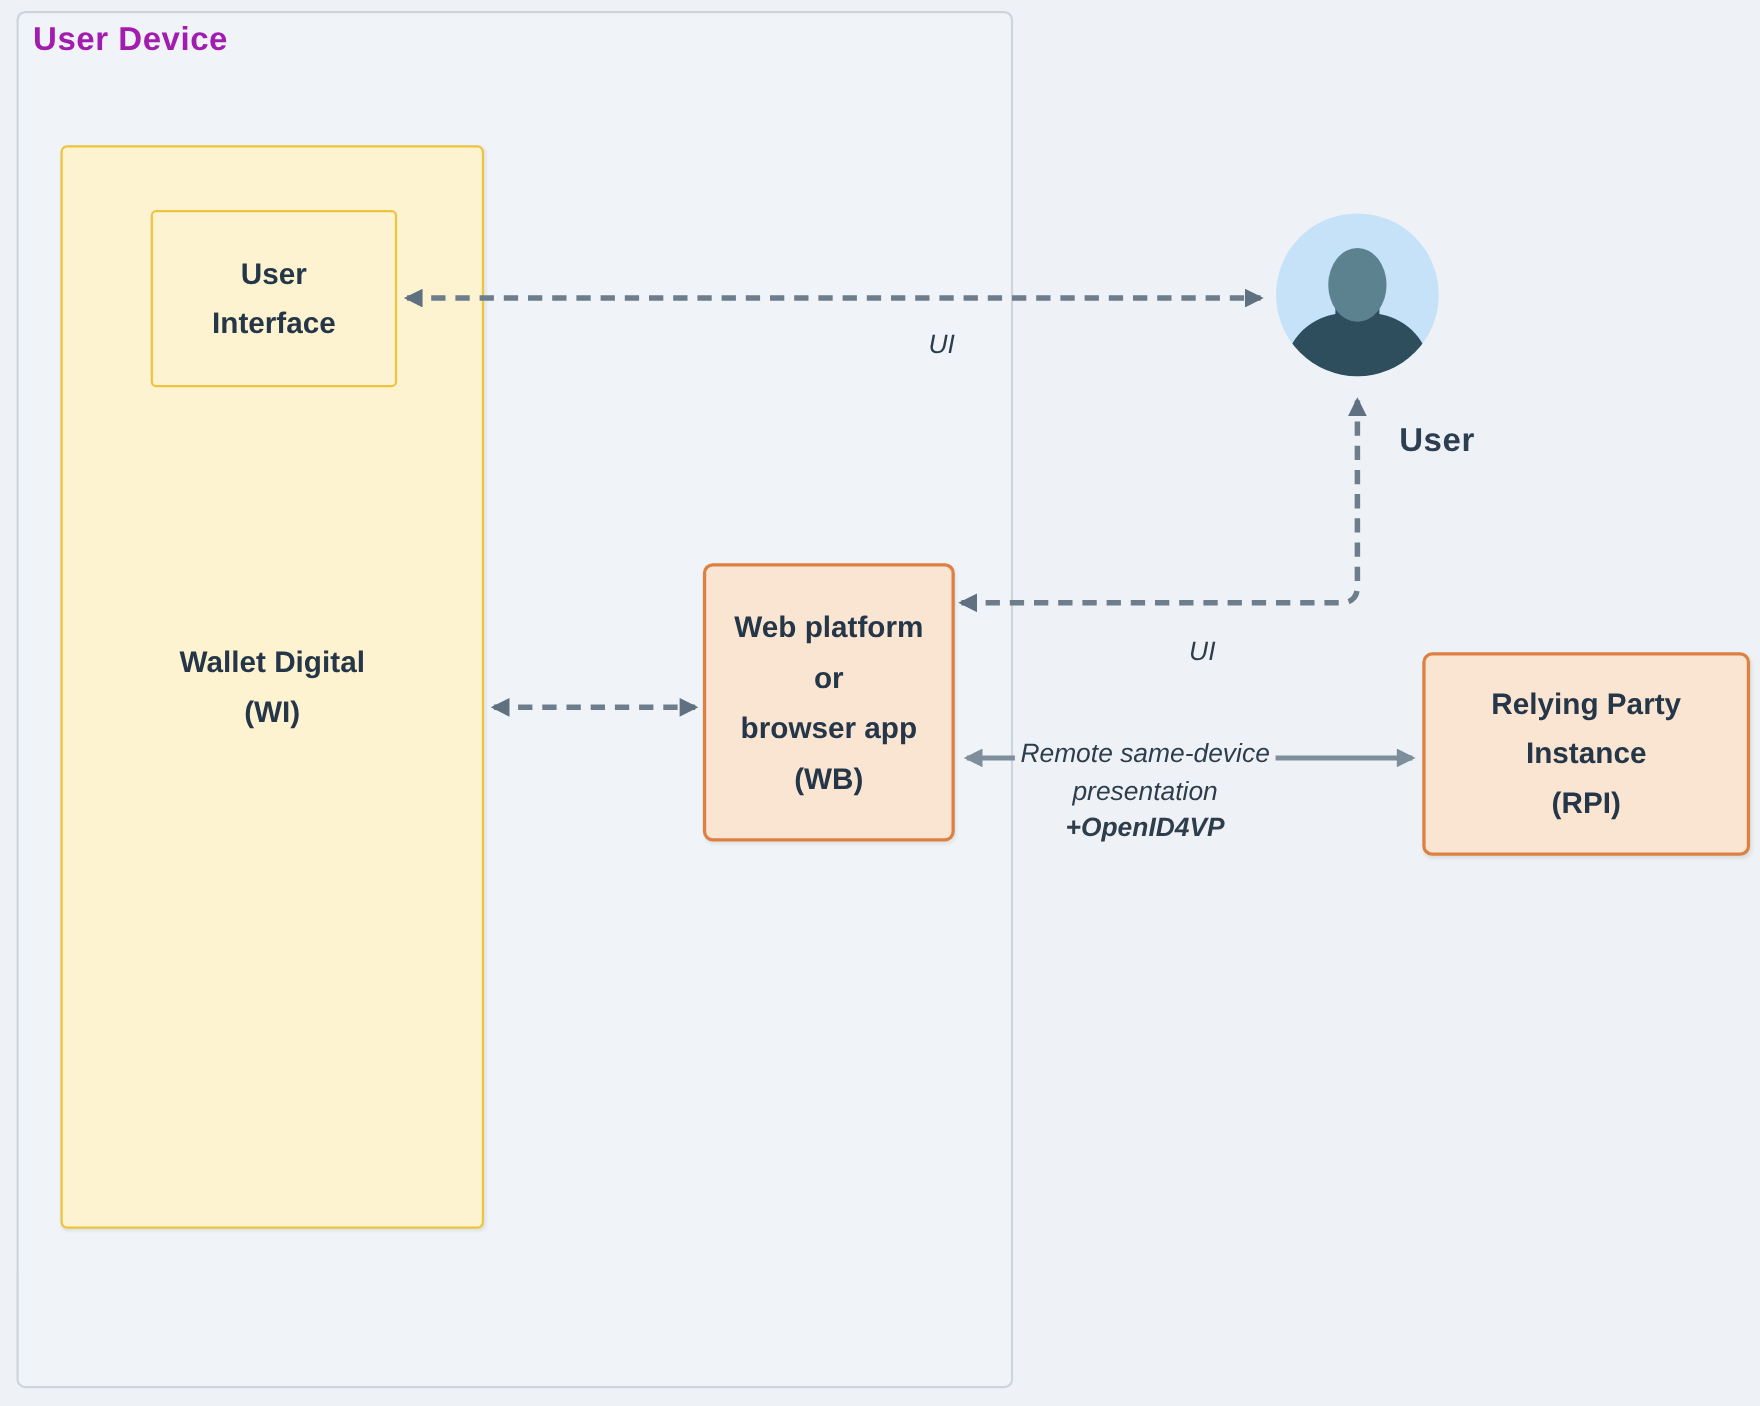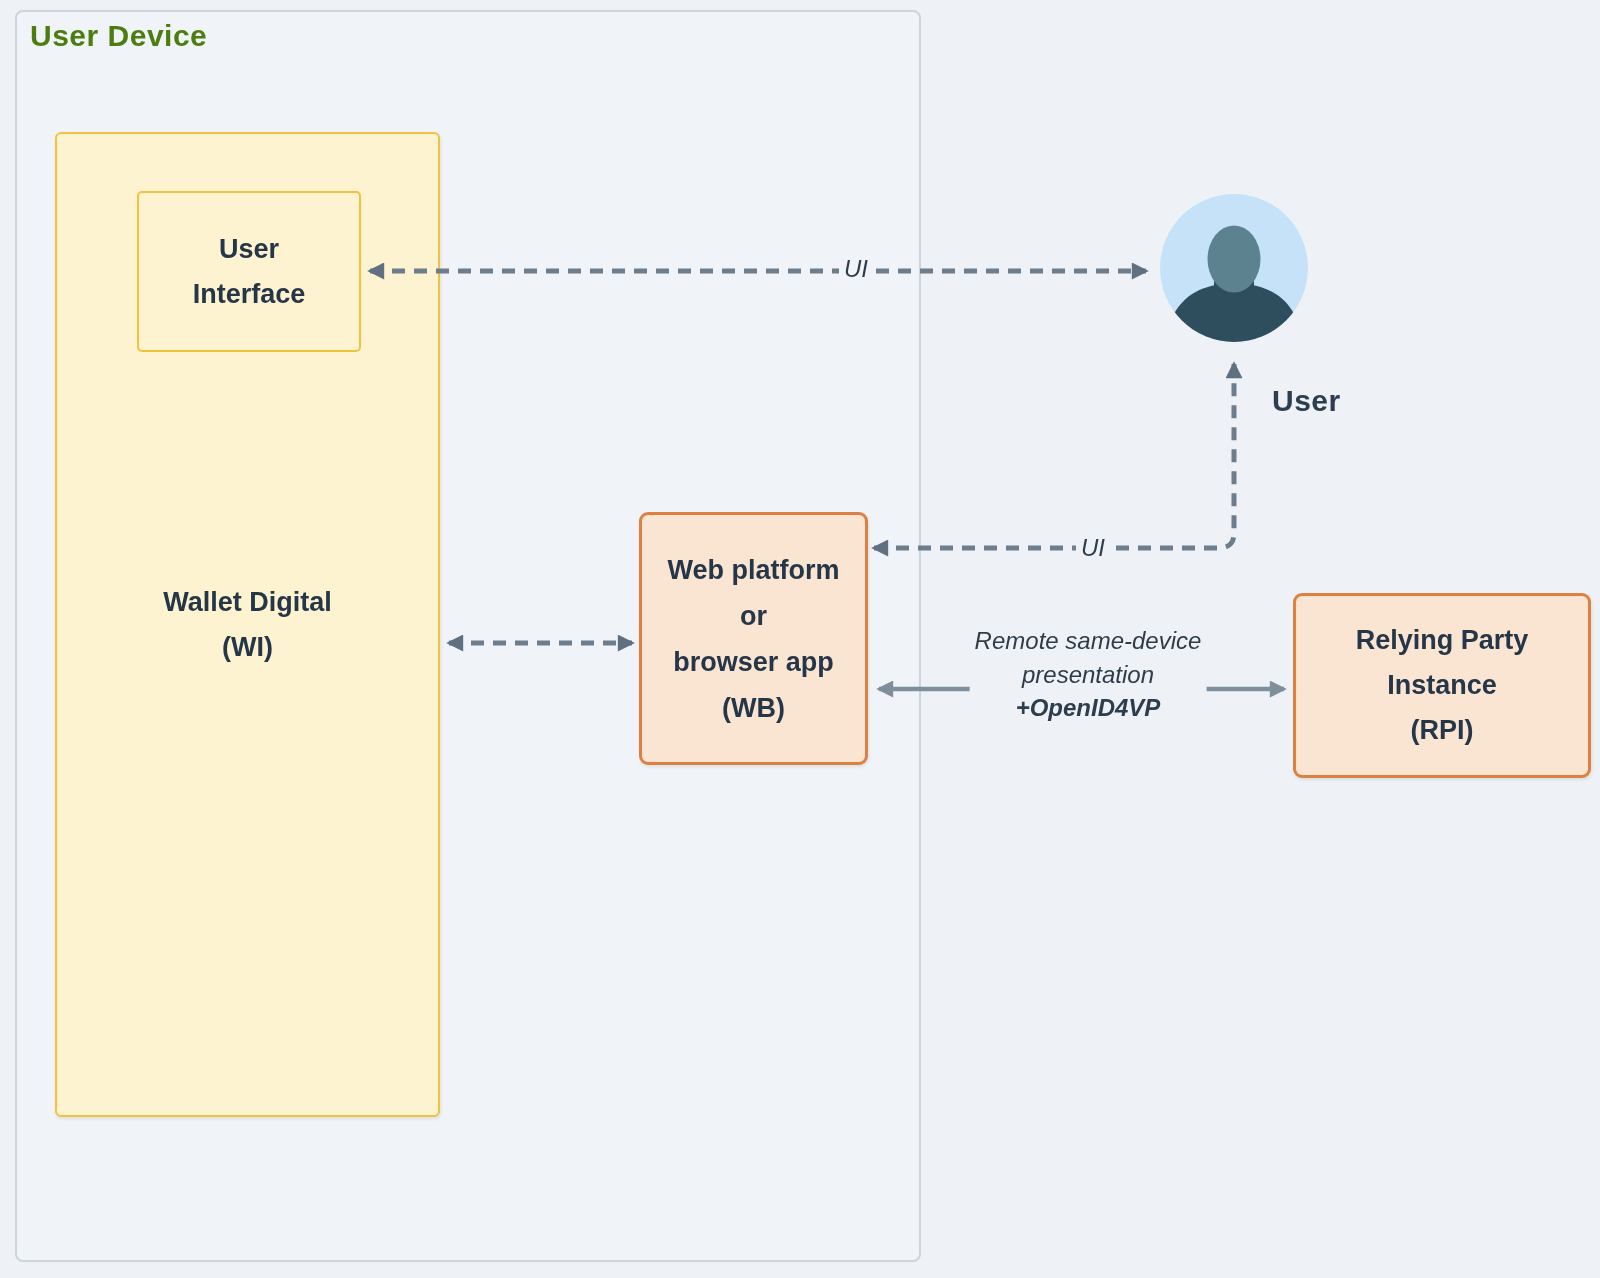--- a/index.html
+++ b/index.html
@@ -10,21 +10,21 @@
     color:#2b3b4e;
   }
   
   .user-device{
     position:absolute;left:15px;top:10px;width:906px;height:1252px;
     background:#f0f4f8;border:2px solid #cdd5dc;border-radius:8px;
     box-sizing:border-box;
   }
   .ud-title{
     position:absolute;left:13px;top:7px;
-    font-size:30px;font-weight:bold;color:#4d7c0f;letter-spacing:.5px;
+    font-size:30px;font-weight:bold;color:#a21caf;letter-spacing:.5px;
   }
   .node{
     position:absolute;box-sizing:border-box;
     display:flex;align-items:center;justify-content:center;
     text-align:center;font-weight:bold;color:#243647;
     box-shadow:1px 2px 3px rgba(90,90,60,.12);
   }
   .yellow{background:#fdf3d0;border:2px solid #efc33e;}
   .peach{background:#fae5d3;border:3px solid #dd8041;}
   .wallet{left:55px;top:132px;width:385px;height:985px;border-radius:6px;}
@@ -34,20 +34,21 @@
   .node-text{font-size:27px;line-height:45px;}
   .wb-box .node-text{line-height:46px;}
   
   .edges{position:absolute;left:0;top:0;pointer-events:none;}
   
   .edge-label{
     position:absolute;transform:translateX(-50%);
     font-size:24px;font-style:italic;color:#2e3d4c;
     text-align:center;line-height:32px;padding:0 5px;
     white-space:nowrap;
+    margin-top:45px;
   }
   .bg-page{background:#eef2f6;}
   .bg-device{background:#f0f4f8;}
   .lh42{line-height:42px;}
   .lh33{line-height:33.5px;}
   .bold-line{font-weight:bold;}
   
   .avatar{position:absolute;left:1158px;top:192px;}
   .user-label{
     position:absolute;left:1272px;top:384px;
@@ -111,21 +112,21 @@
     <path d="M 449,643 L 632,643" fill="none" stroke="#6d7d8b" stroke-width="5" stroke-dasharray="13 9" marker-start="url(#ah-dash)" marker-end="url(#ah-dash)"></path>
 
     <path d="M 879,689 L 1284,689" fill="none" stroke="#7f8e9b" stroke-width="4.5" marker-start="url(#ah-solid)" marker-end="url(#ah-solid)"></path>
   </svg>
 
   <div class="edge-label bg-device" style="left:856px;top:253px;">UI</div>
 
   <div class="edge-label bg-page" style="left:1093px;top:532px;">UI</div>
 
 
-  <div class="edge-label bg-page lh33" style="left:1088px;top:624px;">
+  <div class="edge-label bg-page lh33" style="left:1041px;top:624px;">
     <div>Remote same-device</div>
     <div>presentation</div>
     <div class="bold-line">+OpenID4VP</div>
   </div>
 
   <svg class="avatar" width="152" height="152" viewBox="0 0 152 152">
     <defs>
       <clipPath id="avclip">
           <circle cx="76" cy="76" r="74"></circle>
         </clipPath>

